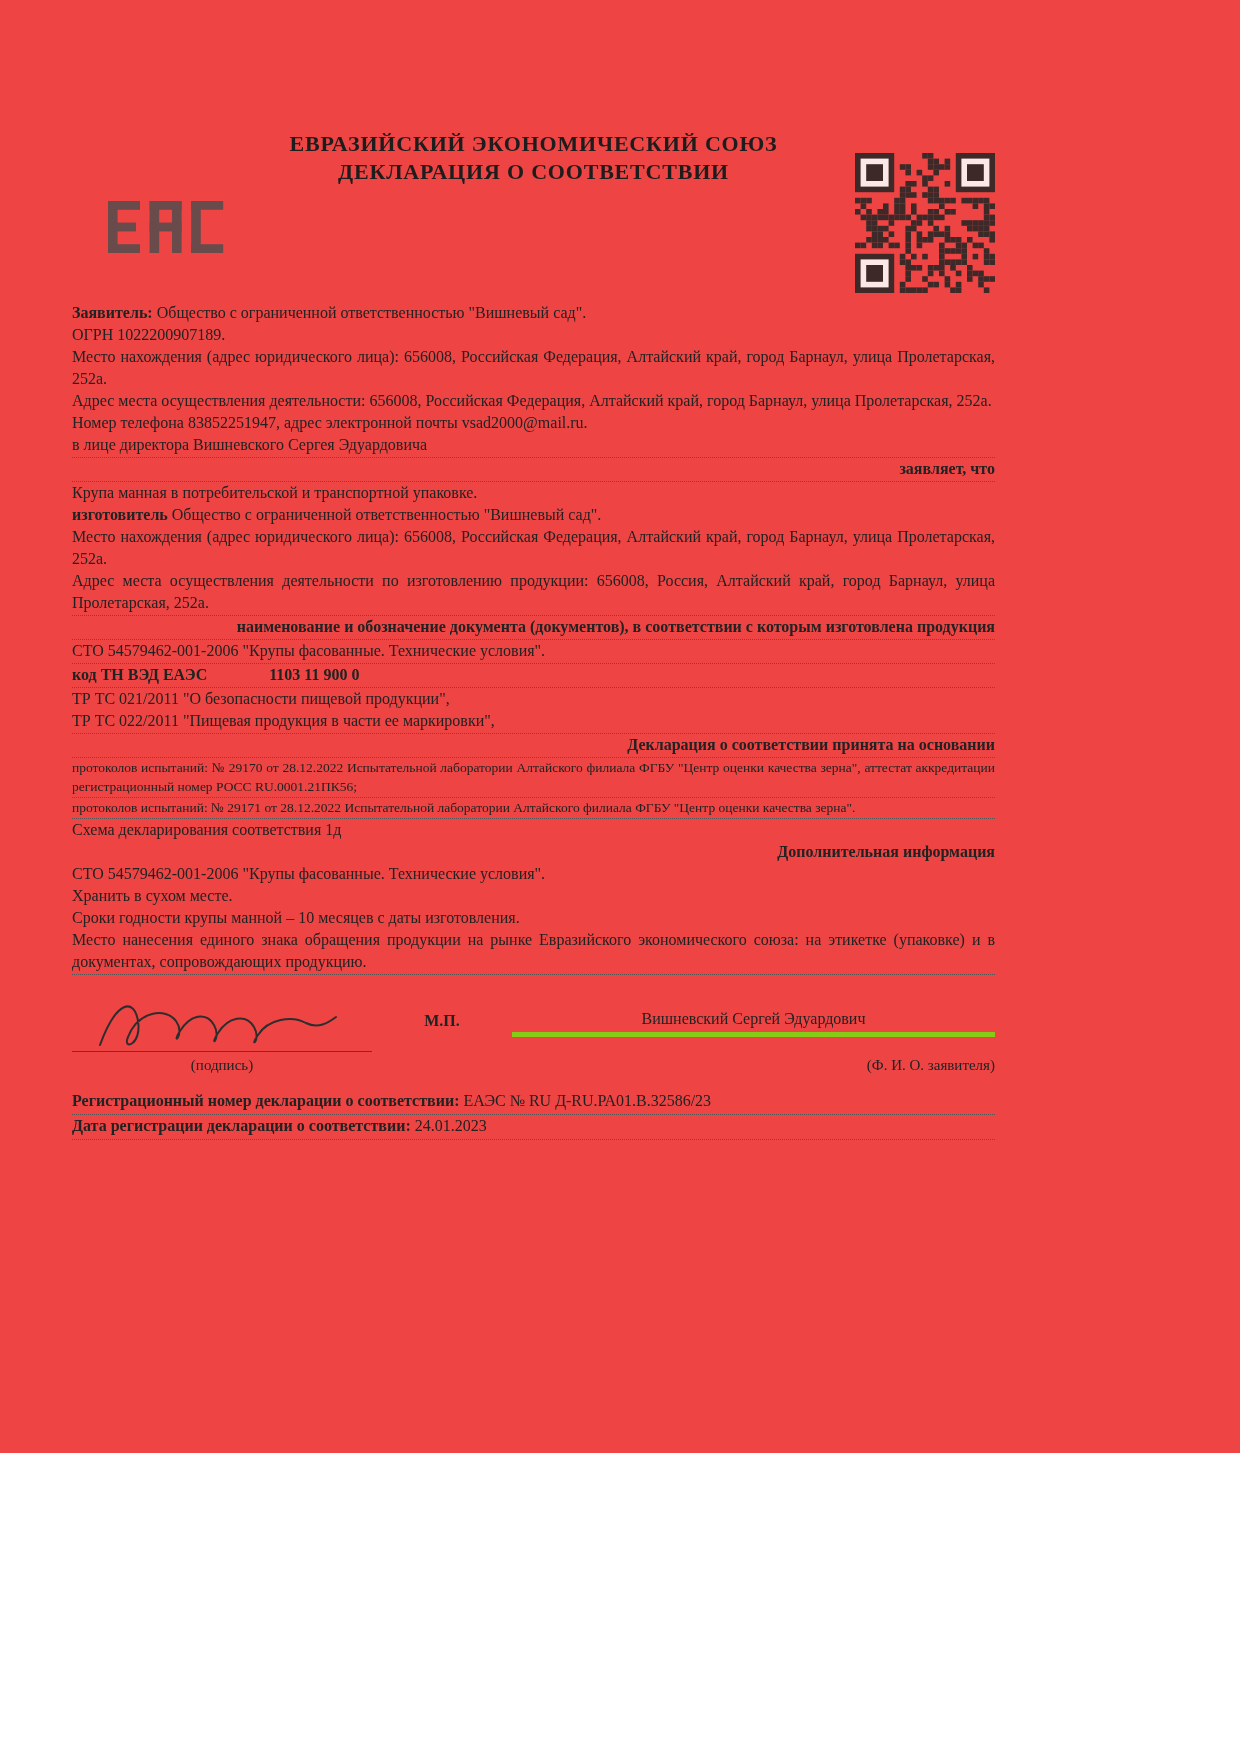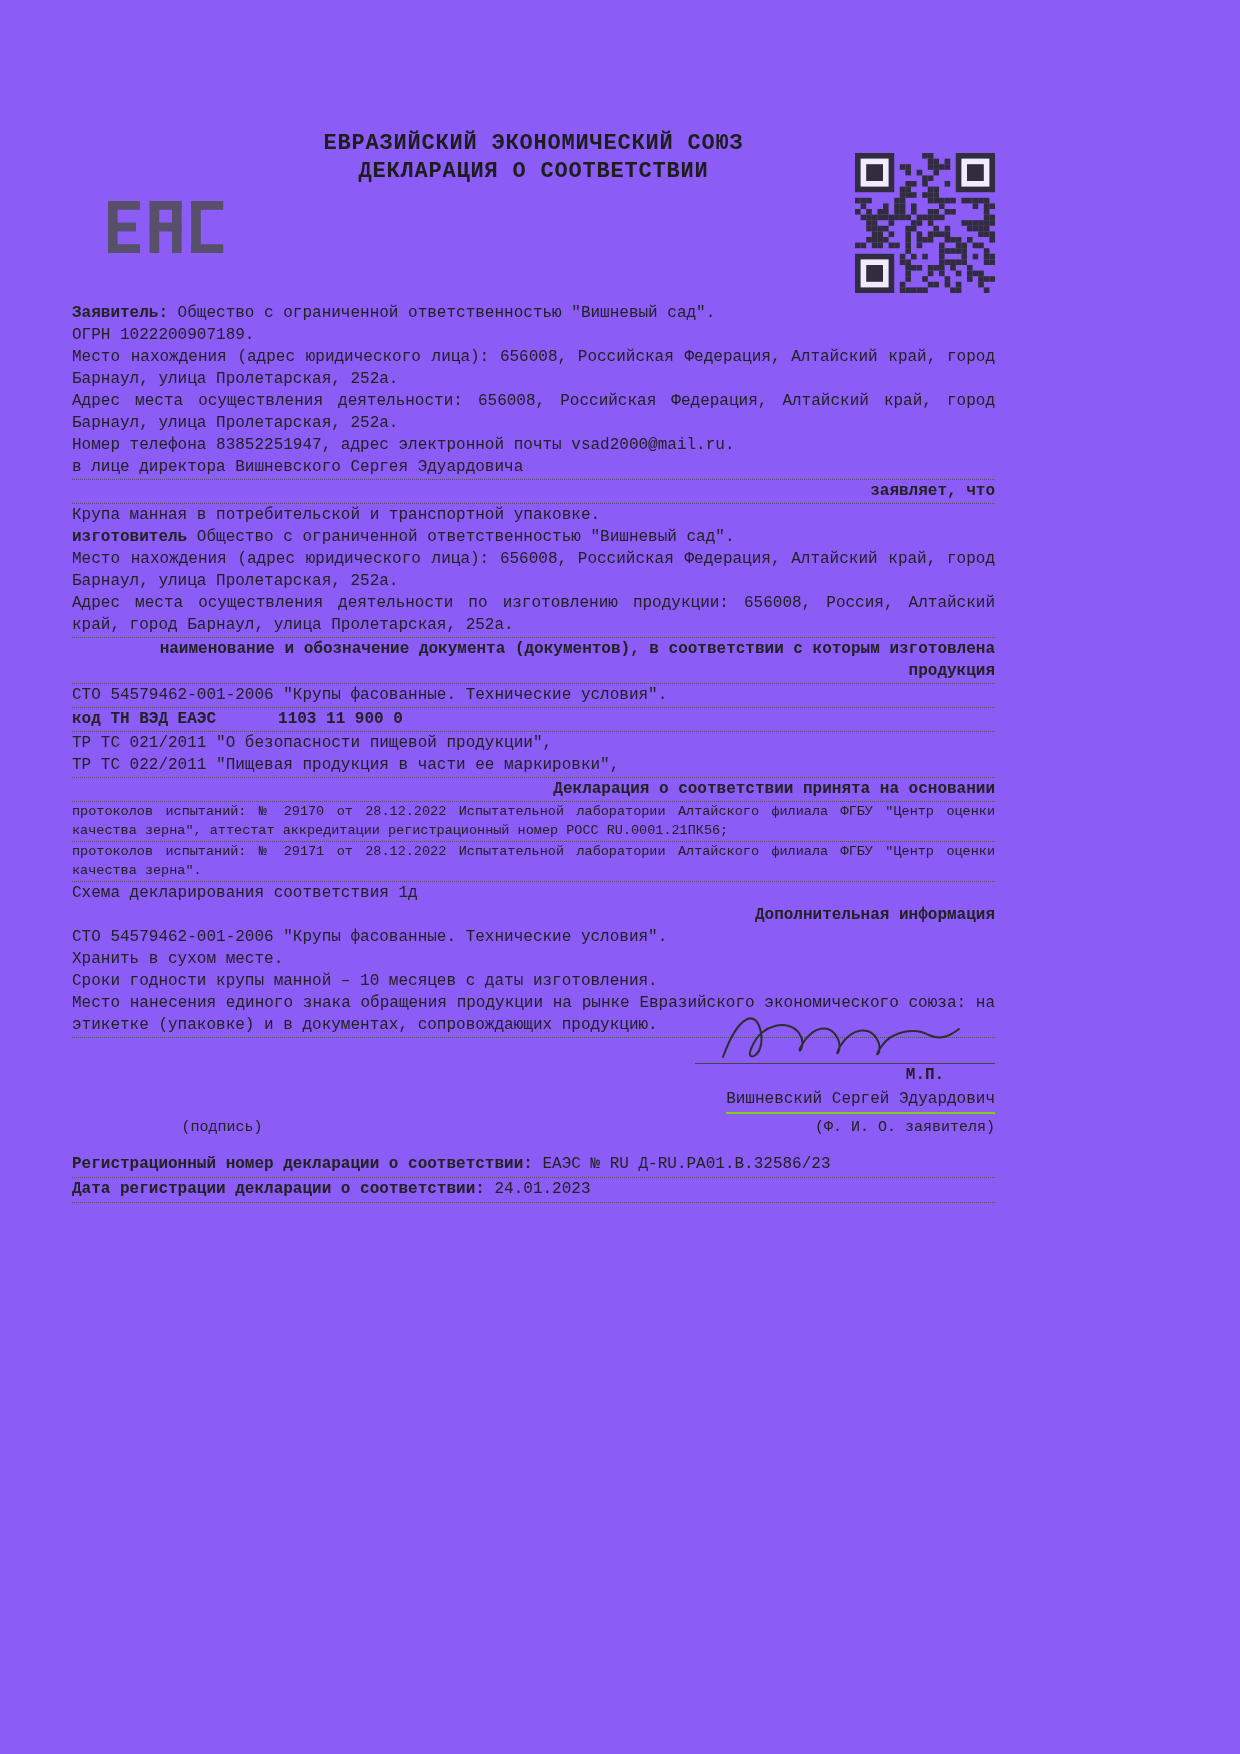--- a/index.html
+++ b/index.html
@@ -1,20 +1,20 @@
 <!DOCTYPE html>
 <html><head>
 <meta charset="utf-8">
 <style>
   html,body{margin:0;padding:0;background:#ffffff;}
   .page{
     position:relative;
-    width:1240px;height:1754px;
-    background:#8b5cf6;
-    font-family:Liberation Mono, monospace;
+    width:1240px;height:1453px;
+    background:#ef4444;
+    font-family:Liberation Serif, serif;
     color:#222;
     overflow:hidden;
   }
   .content{
     position:absolute;left:72px;top:0;width:923px;
   }
   .title{
     padding-top:130px;
     text-align:center;
     font-weight:bold;
@@ -28,25 +28,25 @@
   .just{text-align:justify;}
   .b{font-weight:bold;text-align:right;}
   .dotted{border-bottom:1px dotted #555;padding-bottom:1px;}
   .small{font-size:13.5px;line-height:19px;}
   .tnved-value{font-weight:bold;margin-left:62px;}
   .validity{font-weight:bold;margin-top:26px;}
   
   .eac-logo{position:absolute;left:108px;top:162px;width:120px;height:130px;opacity:0.82;}
   .qr{position:absolute;left:855px;top:153px;width:140px;height:140px;opacity:0.88;}
   
-  .sig-row{display:flex;align-items:flex-end;margin-top:18px;height:58px;flex-direction:column;}
+  .sig-row{display:flex;align-items:center;margin-top:18px;height:58px;}
   .sig-left{width:300px;border-bottom:1px solid #444;position:relative;height:100%;}
   .sig-left svg{position:absolute;left:20px;bottom:-6px;}
   .sig-mp{width:140px;text-align:center;font-weight:bold;padding-bottom:2px;}
-  .sig-name{flex:1;border-bottom:2px solid #84cc16;text-align:center;padding-bottom:2px;}
+  .sig-name{flex:1;border-bottom:5px solid #84cc16;text-align:center;padding-bottom:2px;}
   .sig-captions{display:flex;font-size:15px;margin-top:3px;}
   .cap-left{width:300px;text-align:center;}
   .cap-mid{width:140px;}
   .cap-right{flex:1;text-align:right;}
   .reg-line{margin-top:14px;border-bottom:1px dotted #555;padding-bottom:2px;}
   .date-line{border-bottom:1px dotted #555;padding-bottom:2px;}
 </style>
 </head>
 <body>
 

